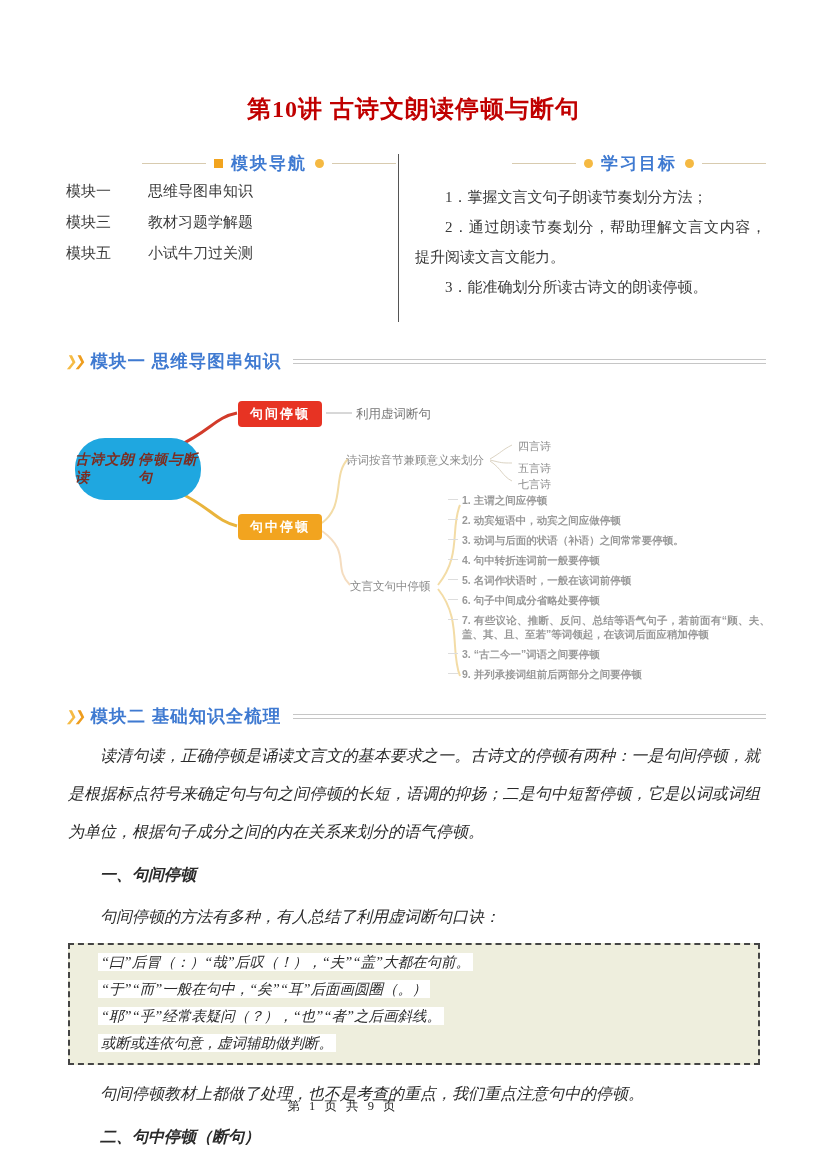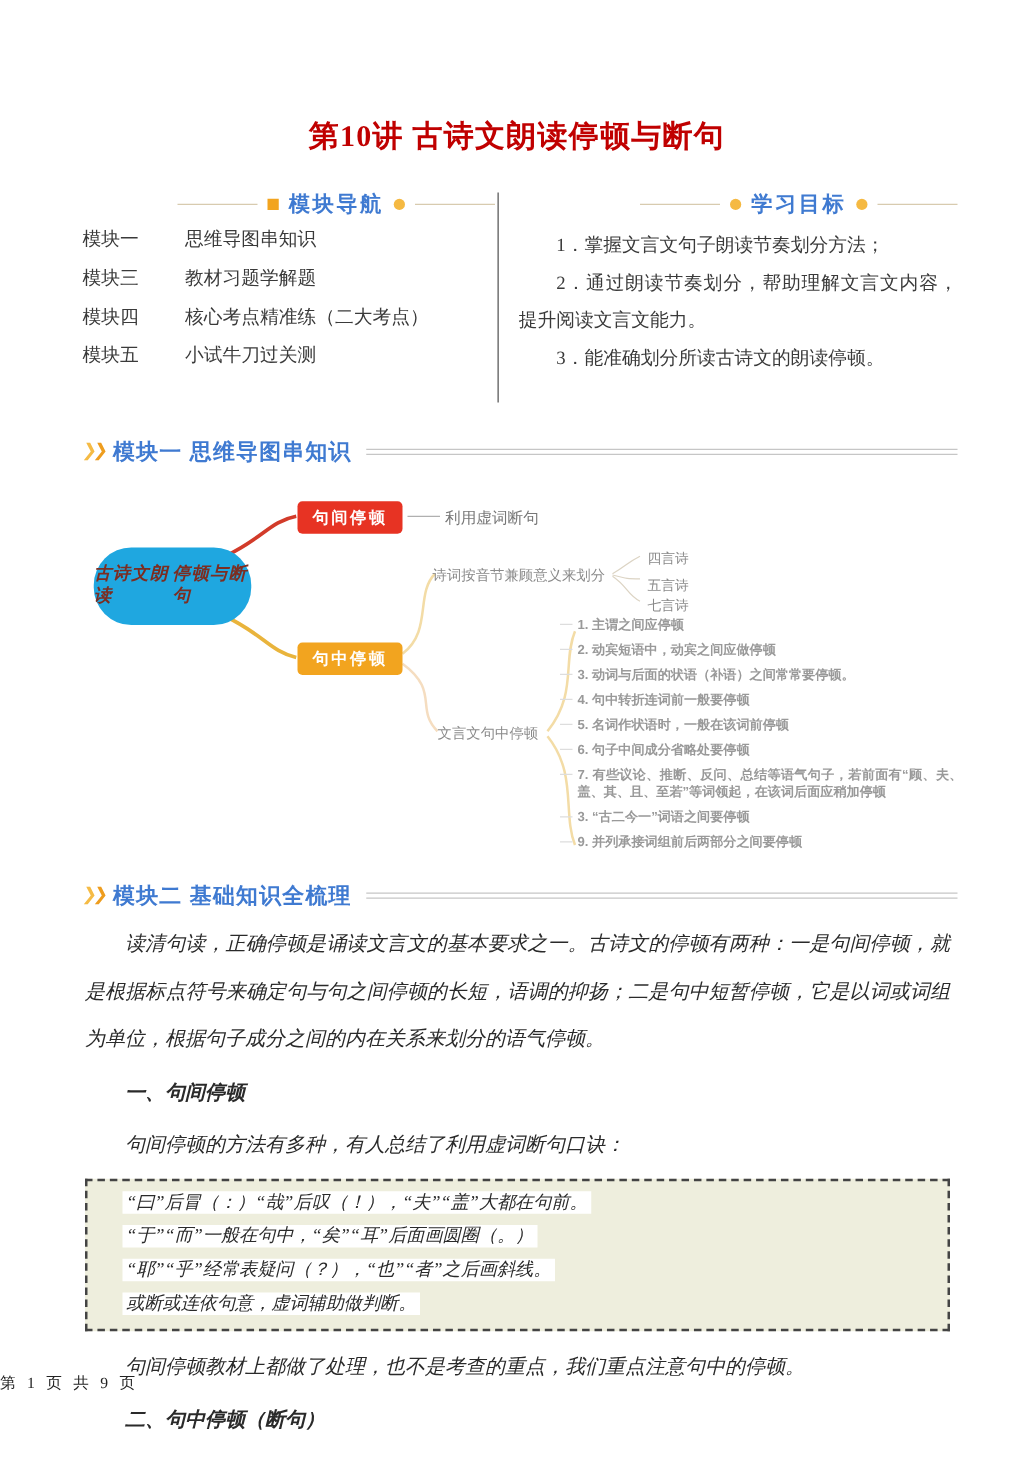--- a/index.html
+++ b/index.html
@@ -64,21 +64,21 @@
   .indent{text-indent:2em;}
   .h-bold{font-weight:bold;text-indent:2em;margin-top:5px !important;}
   .p1{margin-top:4px !important;}
   .mnemonic-box{margin:7px 0 10px 0;border:2px dashed #444;background:#eeeedd;
                 padding:8px 10px 2px 28px;}
   .mnemonic-line{margin-bottom:8px;font-size:14.5px;font-style:italic;line-height:19px;}
   .mnemonic-line span{background:#ffffff;padding:1px 3px;}
   .p2{margin-top:2px !important;}
 
   
-  .page-footer{top:1098px;left:0;width:686px;text-align:left;font-size:12.5px;
+  .page-footer{top:1098px;left:0;width:686px;text-align:center;font-size:12.5px;
                letter-spacing:3px;color:#222;}
 </style>
 </head>
 <body>
 
 <div class="abs doc-title">第10讲 古诗文朗读停顿与断句</div>
 
 <div class="abs two-col">
   <div class="col-left">
     <div class="col-header">
@@ -88,24 +88,20 @@
       <i class="h-dot"></i>
       <i class="h-line"></i>
     </div>
     <div class="nav-row">
       <span class="nav-no">模块一</span>
       <span>思维导图串知识</span>
     </div>
     <div class="nav-row">
       <span class="nav-no">模块三</span>
       <span>教材习题学解题</span>
-    </div>
-    <div class="nav-row">
-      <span class="nav-no">模块四</span>
-      <span>核心考点精准练（二大考点）</span>
     </div>
     <div class="nav-row">
       <span class="nav-no">模块五</span>
       <span>小试牛刀过关测</span>
     </div>
   </div>
   <div class="col-divider"></div>
   <div class="col-right">
     <div class="col-header">
       <i class="h-line"></i>

